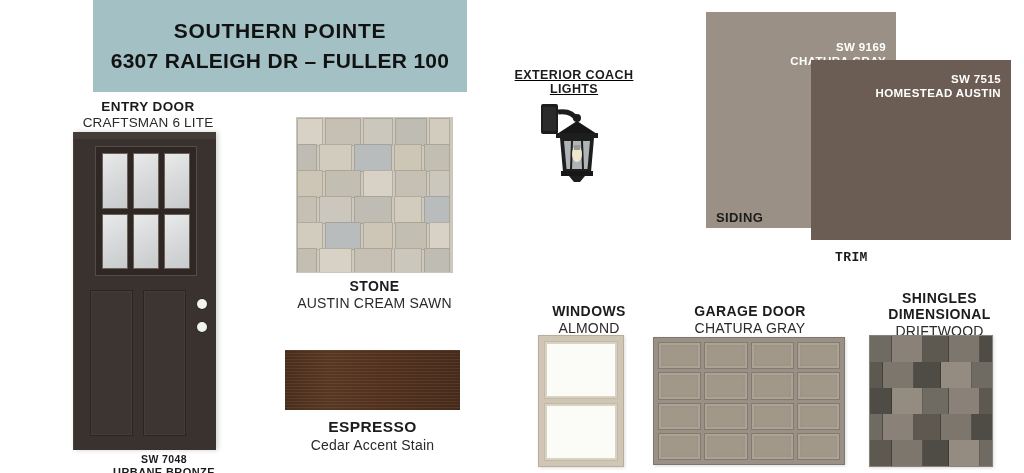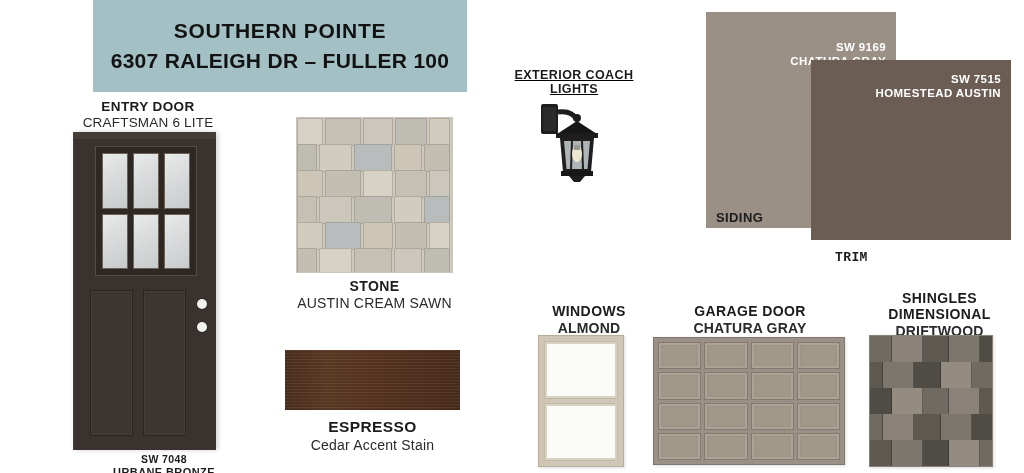--- a/index.html
+++ b/index.html
@@ -136,21 +136,21 @@
   .sw-trim .sw-code{top:12px;}
   .sw-caption{
     position:absolute;font-size:13px;font-weight:bold;color:#1b1b1b;letter-spacing:.4px;
   }
   .cap-siding{left:716px;top:210px;}
   .cap-trim{left:835px;top:250px;font-family:Liberation Mono, monospace;}
 
   
   .trio-cap{position:absolute;text-align:center;}
   .trio-cap .t1{font-size:14px;font-weight:bold;color:#1b1b1b;letter-spacing:.4px;display:block;line-height:1.15;}
-  .trio-cap .t2{font-size:14px;font-weight:bold;color:#2a2a2a;letter-spacing:.2px;display:block;line-height:1.2;margin-top:1px;}
+  .trio-cap .t2{font-size:14px;font-weight:normal;color:#2a2a2a;letter-spacing:.2px;display:block;line-height:1.2;margin-top:1px;}
 
   .win-cap{left:519px;top:303px;width:140px;}
   .gar-cap{left:660px;top:303px;width:180px;}
   .shg-cap{left:862px;top:290px;width:155px;}
 
   
   .window-img{
     position:absolute;left:538px;top:335px;width:86px;height:132px;
     background:#cfc6b6;
     border:1px solid #b9ae9c;

